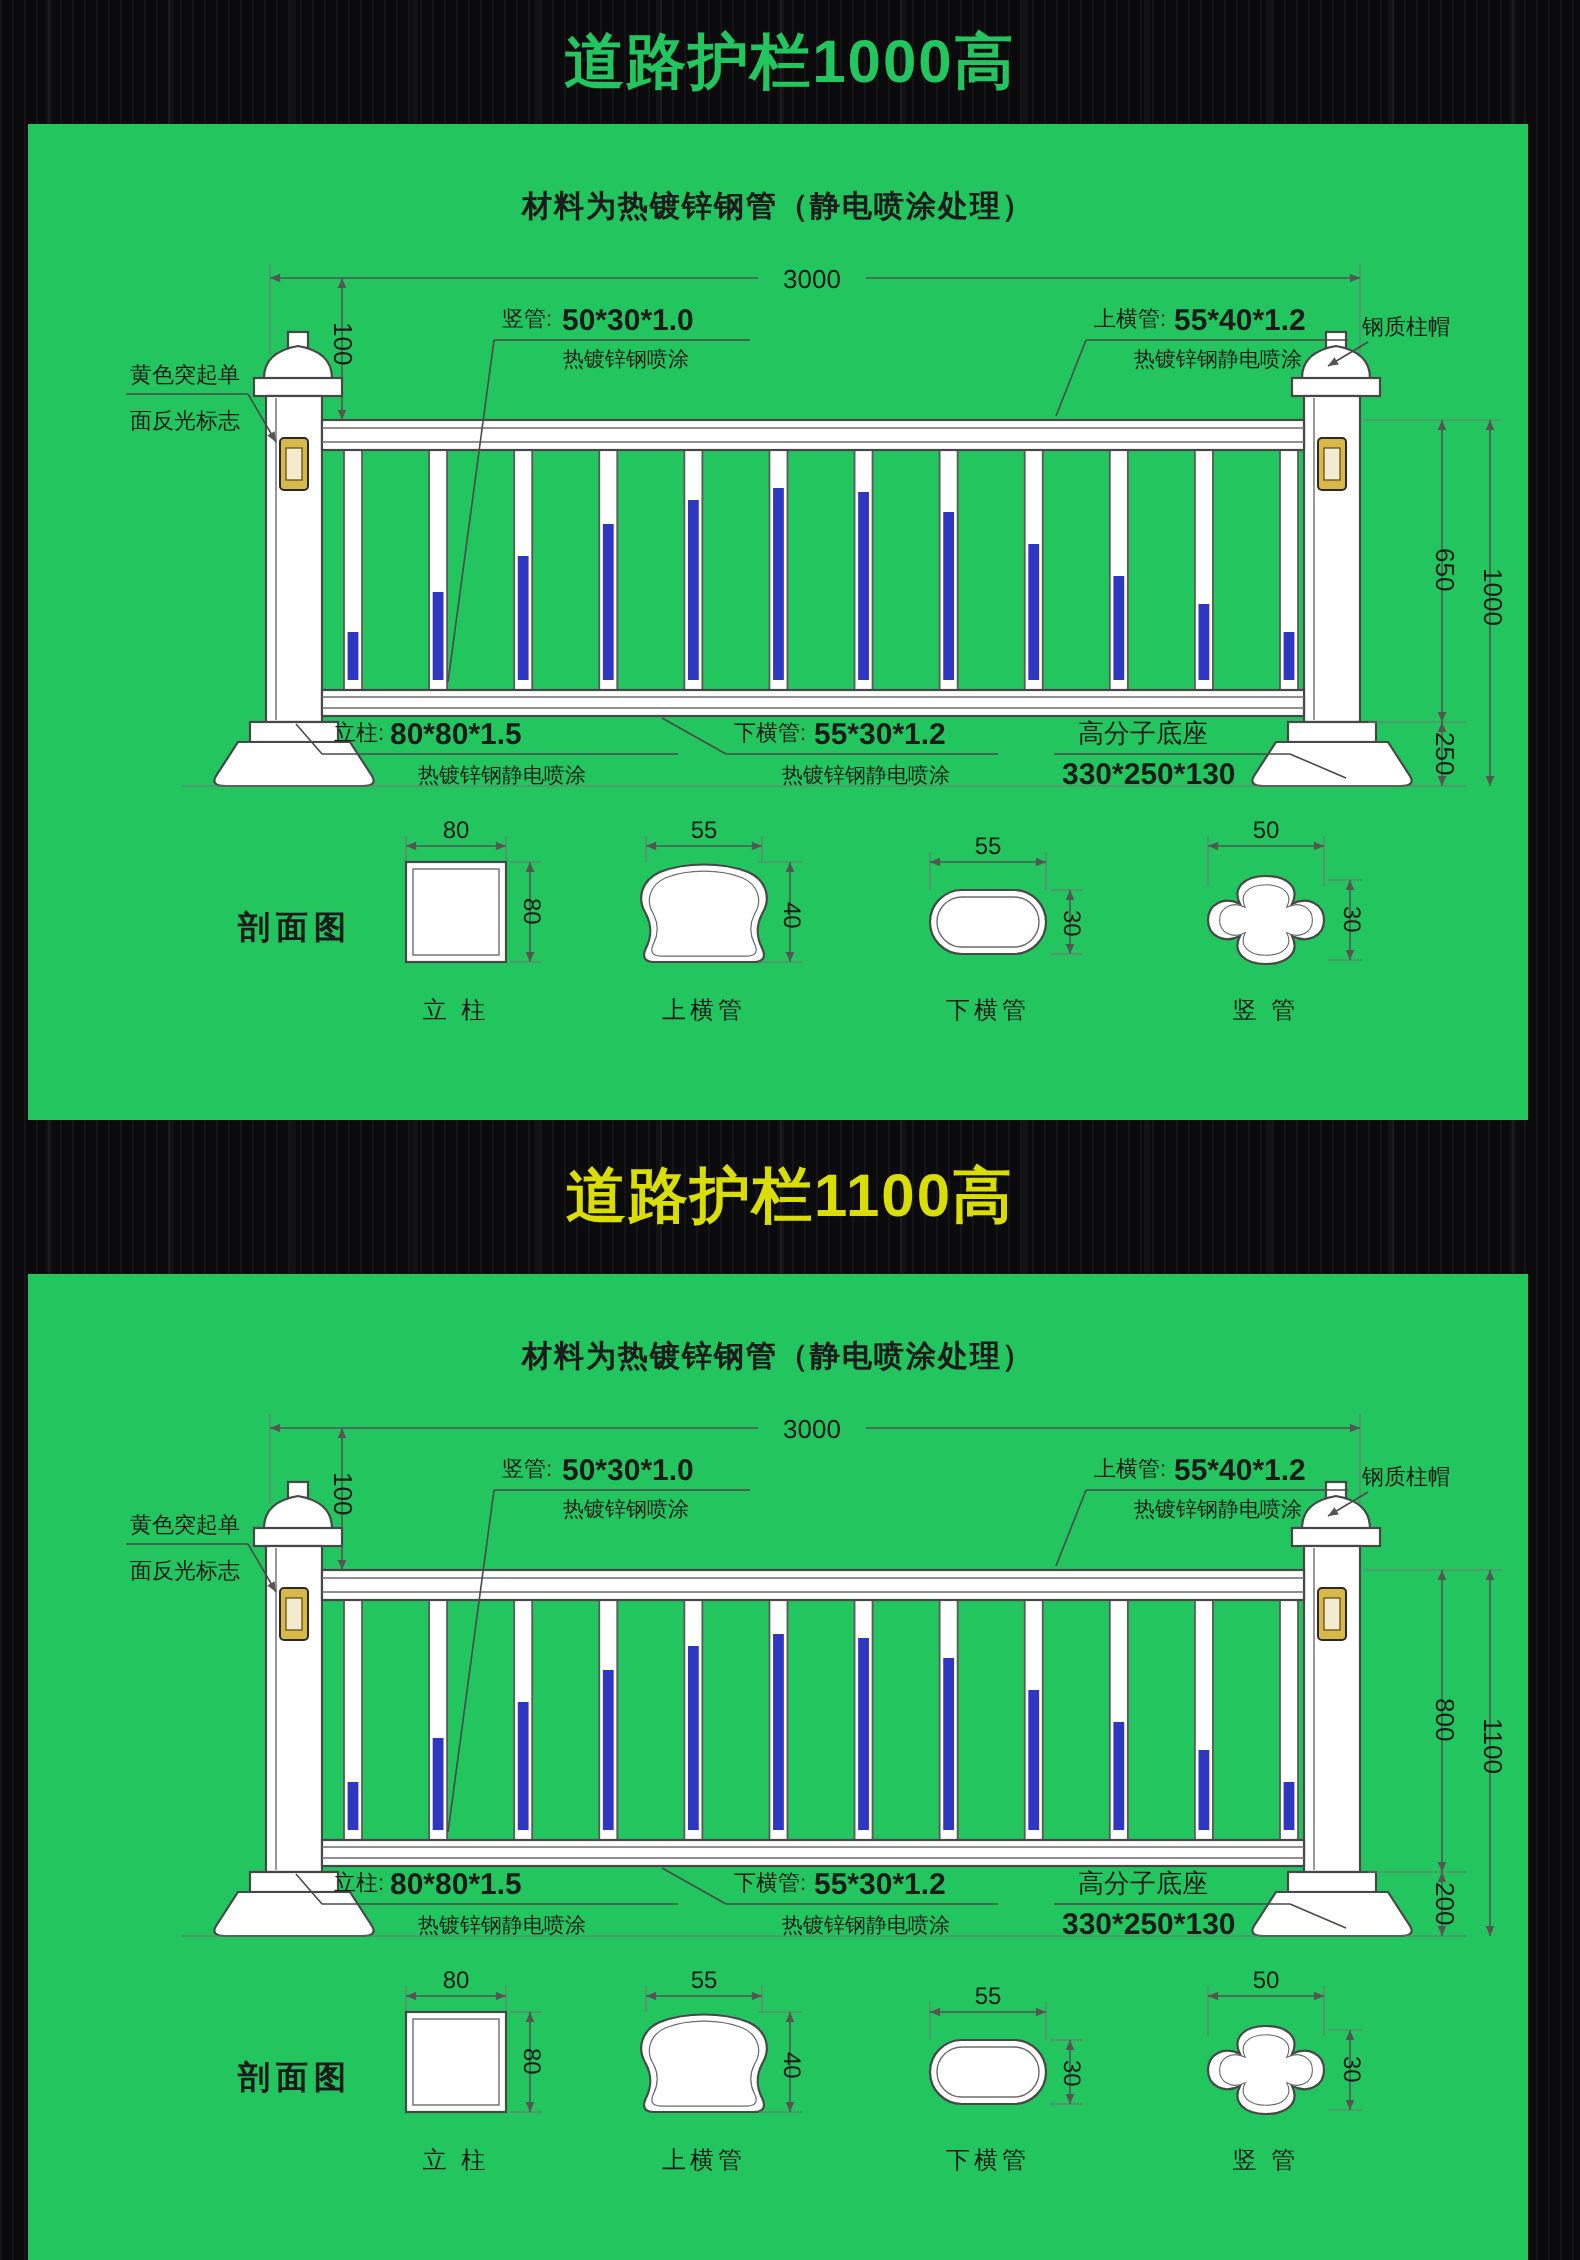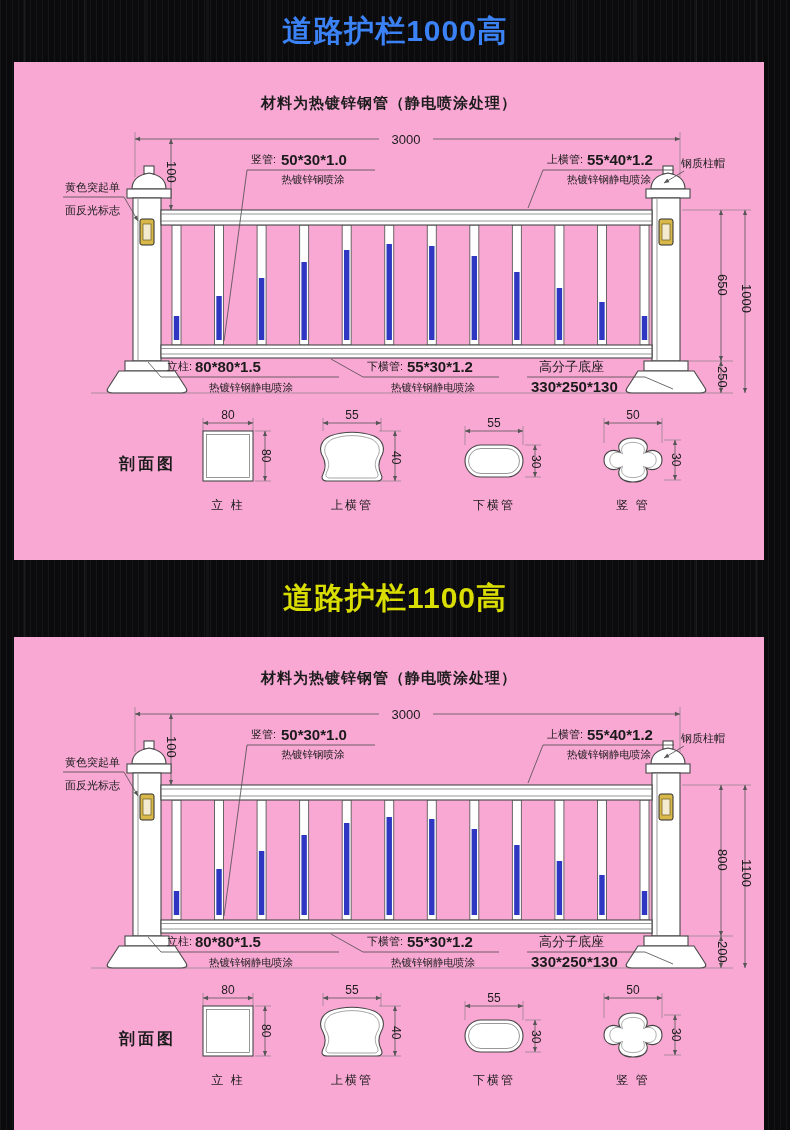--- a/index.html
+++ b/index.html
@@ -7,21 +7,21 @@
     width:790px;height:1130px;overflow:hidden;
     font-family:"Liberation Sans","DejaVu Sans",sans-serif;
     background-color:#0b0b0d;
     background-image:
       repeating-linear-gradient(90deg, rgba(255,255,255,.045) 0 1px, rgba(0,0,0,0) 1px 6px),
       repeating-linear-gradient(90deg, rgba(0,0,0,0) 0 23px, rgba(255,255,255,.03) 23px 26px, rgba(0,0,0,0) 26px 61px);
   }
   .banner{height:62px;display:flex;align-items:center;justify-content:center;}
   .banner.mid{height:77px;}
   .banner-title{font-size:30px;font-weight:bold;letter-spacing:1px;margin:0;}
-  .panel{width:750px;margin-left:14px;background:#f9a8d4;height:498px;box-sizing:border-box;padding-top:32px;}
+  .panel{width:750px;margin-left:14px;background:#22c55e;height:498px;box-sizing:border-box;padding-top:32px;}
   .panel.tall{height:500px;}
   .subtitle{text-align:center;font-size:15px;font-weight:bold;color:#1c1c1c;letter-spacing:1px;}
   svg{display:block;margin:6px auto 0;}
   svg text{fill:#1b1b1b;}
   .ln{stroke:#474747;stroke-width:1.1;fill:#fff;}
   .inner{stroke:#6b6b6b;stroke-width:.7;fill:none;}
   .dim{stroke:#555;stroke-width:.8;fill:none;}
   .ext{stroke:#777;stroke-width:.6;fill:none;}
   .lead{stroke:#4a4a4a;stroke-width:.8;fill:none;}
   .lbl{font-size:11px;}
@@ -32,21 +32,21 @@
   .secnum{font-size:12px;}
   .seclab{font-size:12px;letter-spacing:2px;}
   .sectitle{font-size:16px;letter-spacing:3px;font-weight:bold;}
   .tube{fill:#fff;stroke:#5a5a5a;stroke-width:.9;}
 </style>
 </head>
 <body>
 
 <div id="panels-container">
   <div class="banner">
-    <h1 class="banner-title" style="color: #3b82f6;">道路护栏1000高</h1>
+    <h1 class="banner-title" style="color: #22c55e;">道路护栏1000高</h1>
   </div>
   <div class="panel">
     <div class="subtitle">材料为热镀锌钢管（静电喷涂处理）</div>
 
     <svg width="736" height="282" viewBox="0 0 736 282">
       <defs>
         <marker id="arw" viewBox="0 0 10 10" refX="9" refY="5" markerWidth="9" markerHeight="7" orient="auto-start-reverse">
           <path d="M0,1.2 L9,5 L0,8.8 Z" fill="#555"></path>
         </marker>
       </defs>

